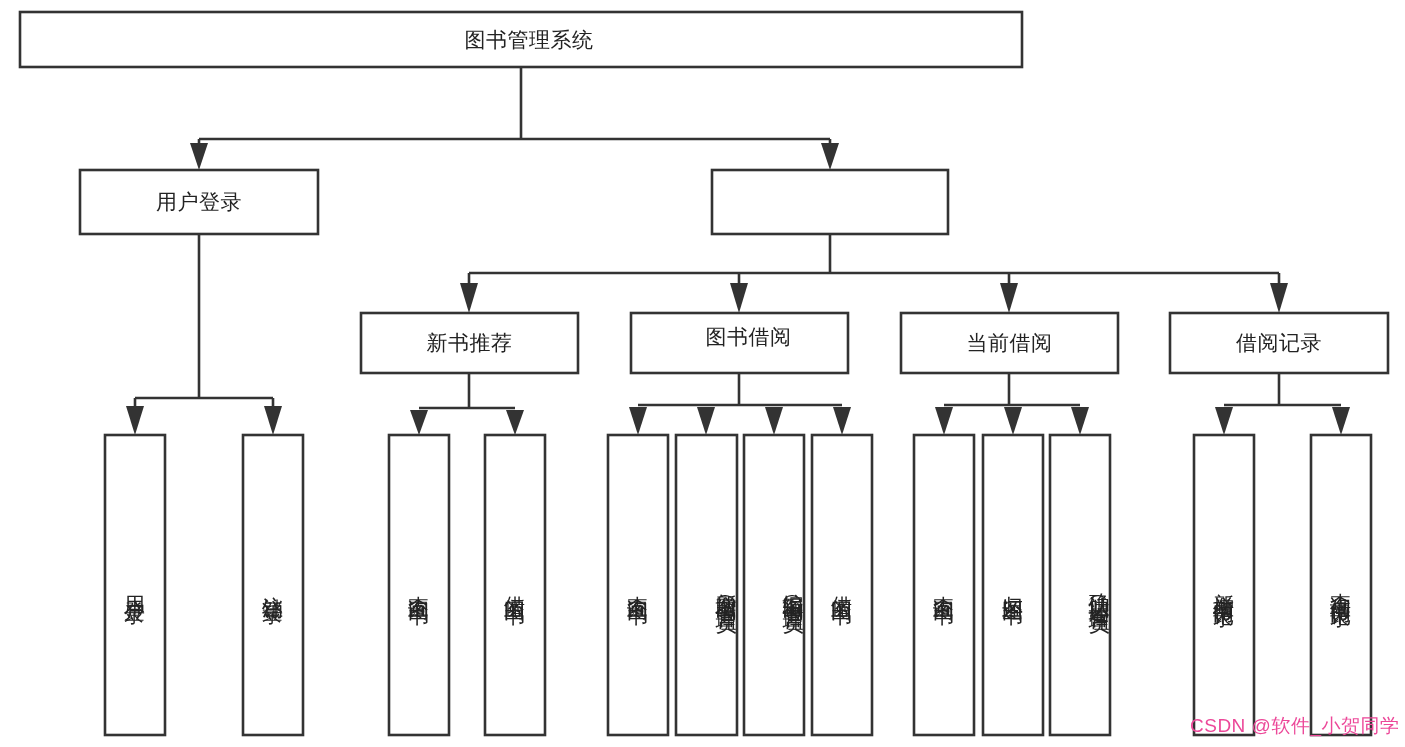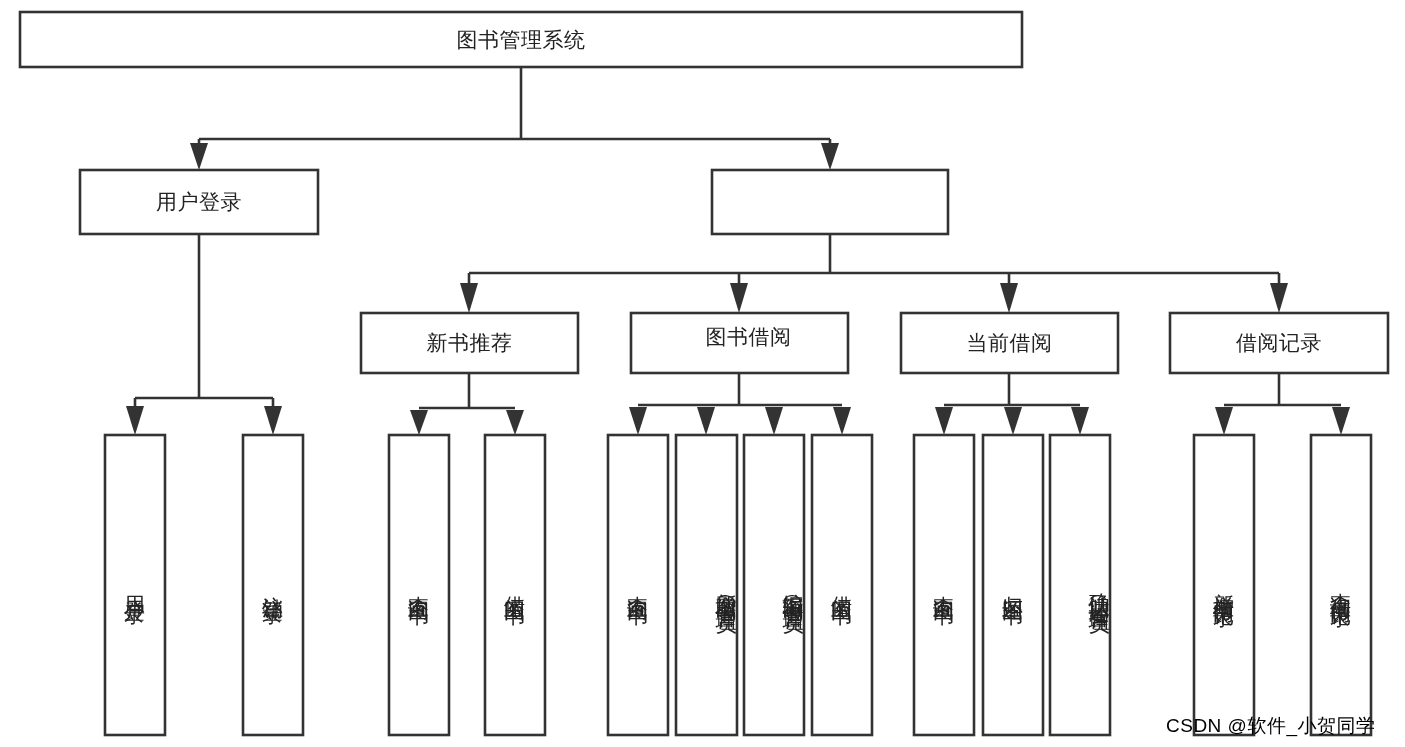--- a/index.html
+++ b/index.html
@@ -64,24 +64,24 @@
     letter-spacing: 3px;
     line-height: 1;
     white-space: nowrap;
     pointer-events: none;
   }
   .node-label-v.centered {
     align-items: center;
   }
   .watermark {
     position: absolute;
-    left: 1166px;
+    left: 1190px;
     top: 713px;
     font-size: 19px;
-    color: #000000;
+    color: #ec4899;
     white-space: nowrap;
     letter-spacing: 0.5px;
   }
 </style>
 </head>
 <body>
 
 <div id="diagram-root">
 
   <svg id="diagram-canvas" viewBox="0 0 1405 747" xmlns="http://www.w3.org/2000/svg">
@@ -166,21 +166,21 @@
     <rect class="node-box" x="676" y="435" width="61" height="300"></rect>
     <rect class="node-box" x="744" y="435" width="60" height="300"></rect>
     <rect class="node-box" x="812" y="435" width="60" height="300"></rect>
     <rect class="node-box" x="914" y="435" width="60" height="300"></rect>
     <rect class="node-box" x="983" y="435" width="60" height="300"></rect>
     <rect class="node-box" x="1050" y="435" width="60" height="300"></rect>
     <rect class="node-box" x="1194" y="435" width="60" height="300"></rect>
     <rect class="node-box" x="1311" y="435" width="60" height="300"></rect>
   </svg>
 
-  <div class="node-label-h" style="left:20px; top:12px; width:1002px; height:55px;">图书管理系统</div>
+  <div class="node-label-h" style="left:20px; top:12px; width:1002px; height:55px;padding-left:8px;">图书管理系统</div>
 
   <div class="node-label-h" style="left:80px; top:170px; width:238px; height:64px;">用户登录</div>
 
   <div class="node-label-h" style="left:361px; top:313px; width:217px; height:60px;">新书推荐</div>
   <div class="node-label-h" style="left:631px; top:307px; width:217px; height:60px;margin-left:9px;">图书借阅</div>
   <div class="node-label-h" style="left:901px; top:313px; width:217px; height:60px;">当前借阅</div>
   <div class="node-label-h" style="left:1170px; top:313px; width:218px; height:60px;border-radius:13px;">借阅记录</div>
 
   <div class="node-label-v centered" style="left:105px; top:435px; width:60px; height:300px;">用户登录</div>
   <div class="node-label-v centered" style="left:243px; top:435px; width:60px; height:300px;">注销登录</div>

